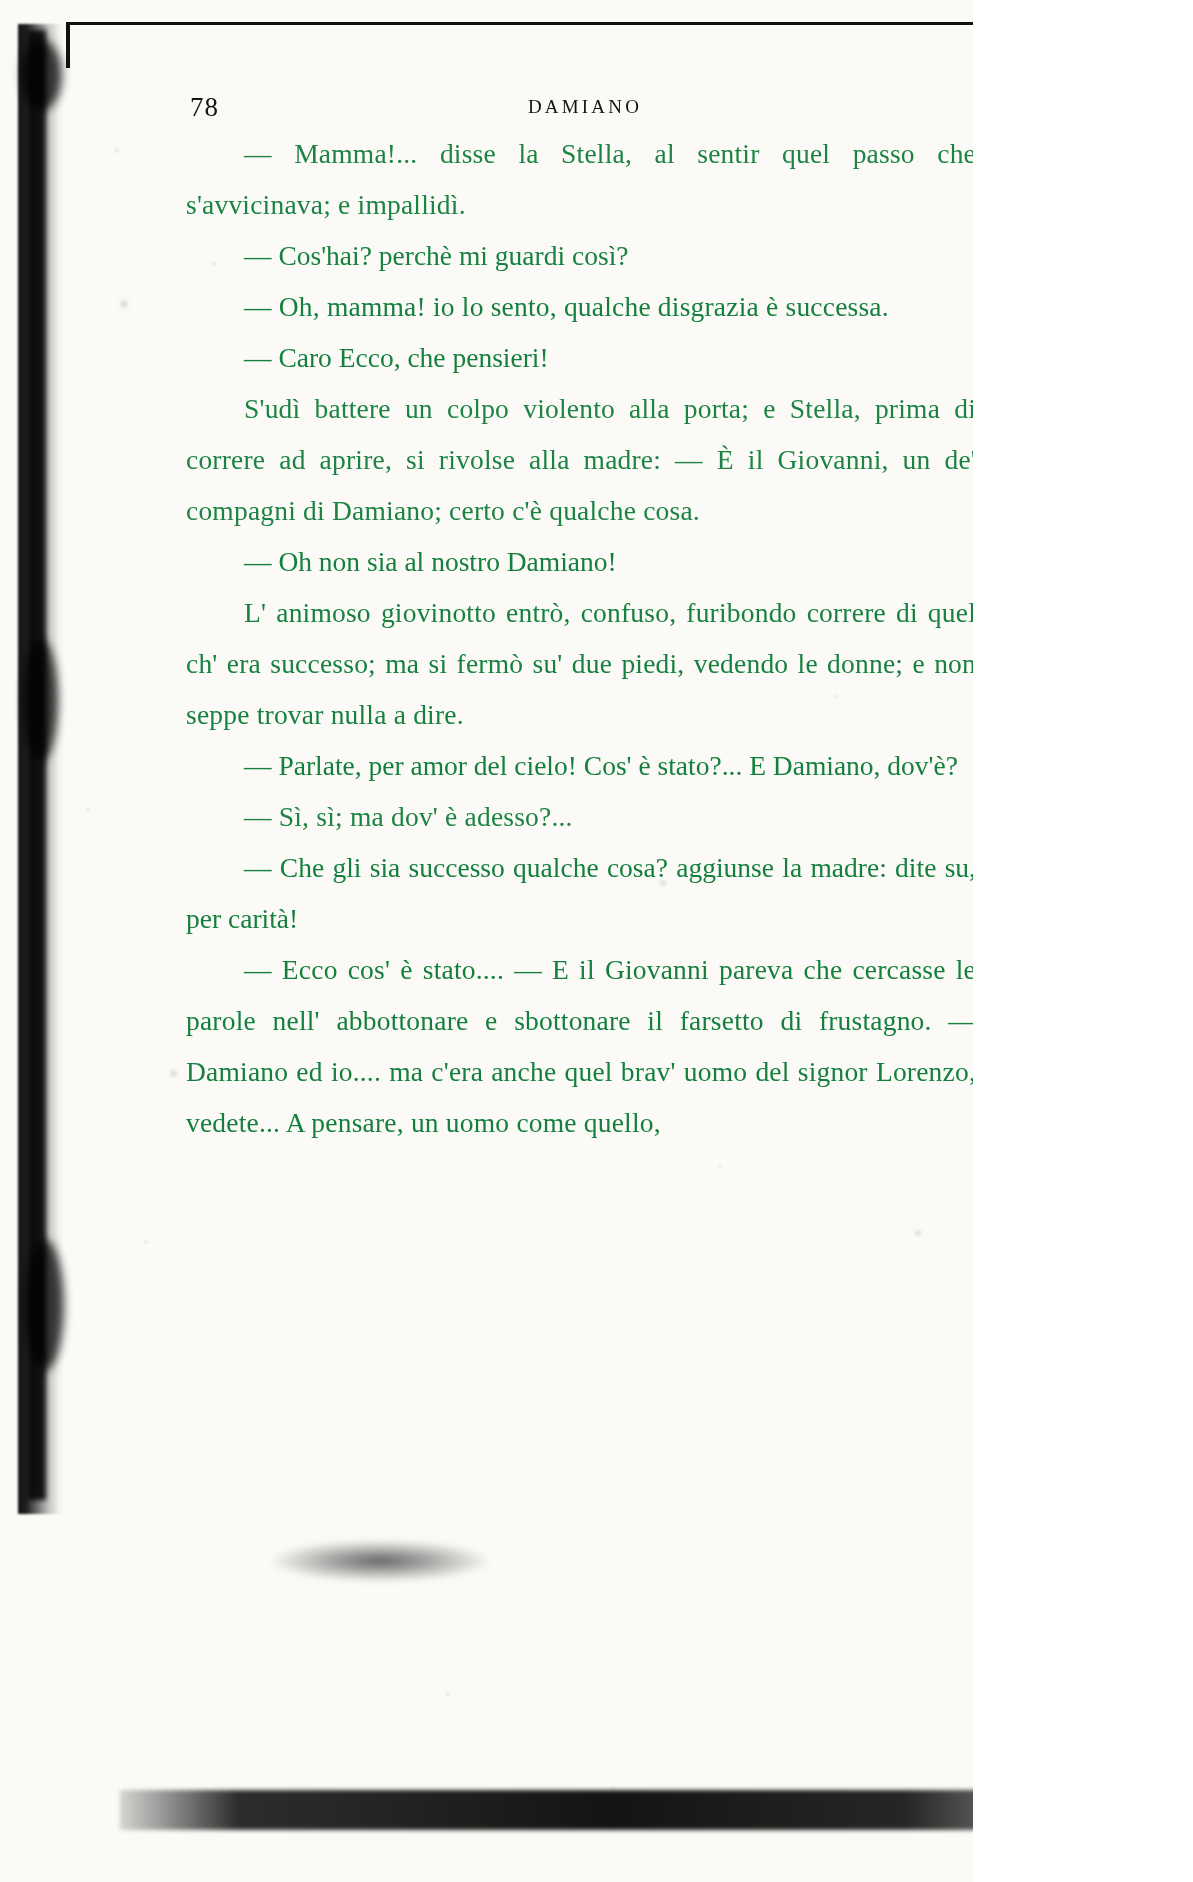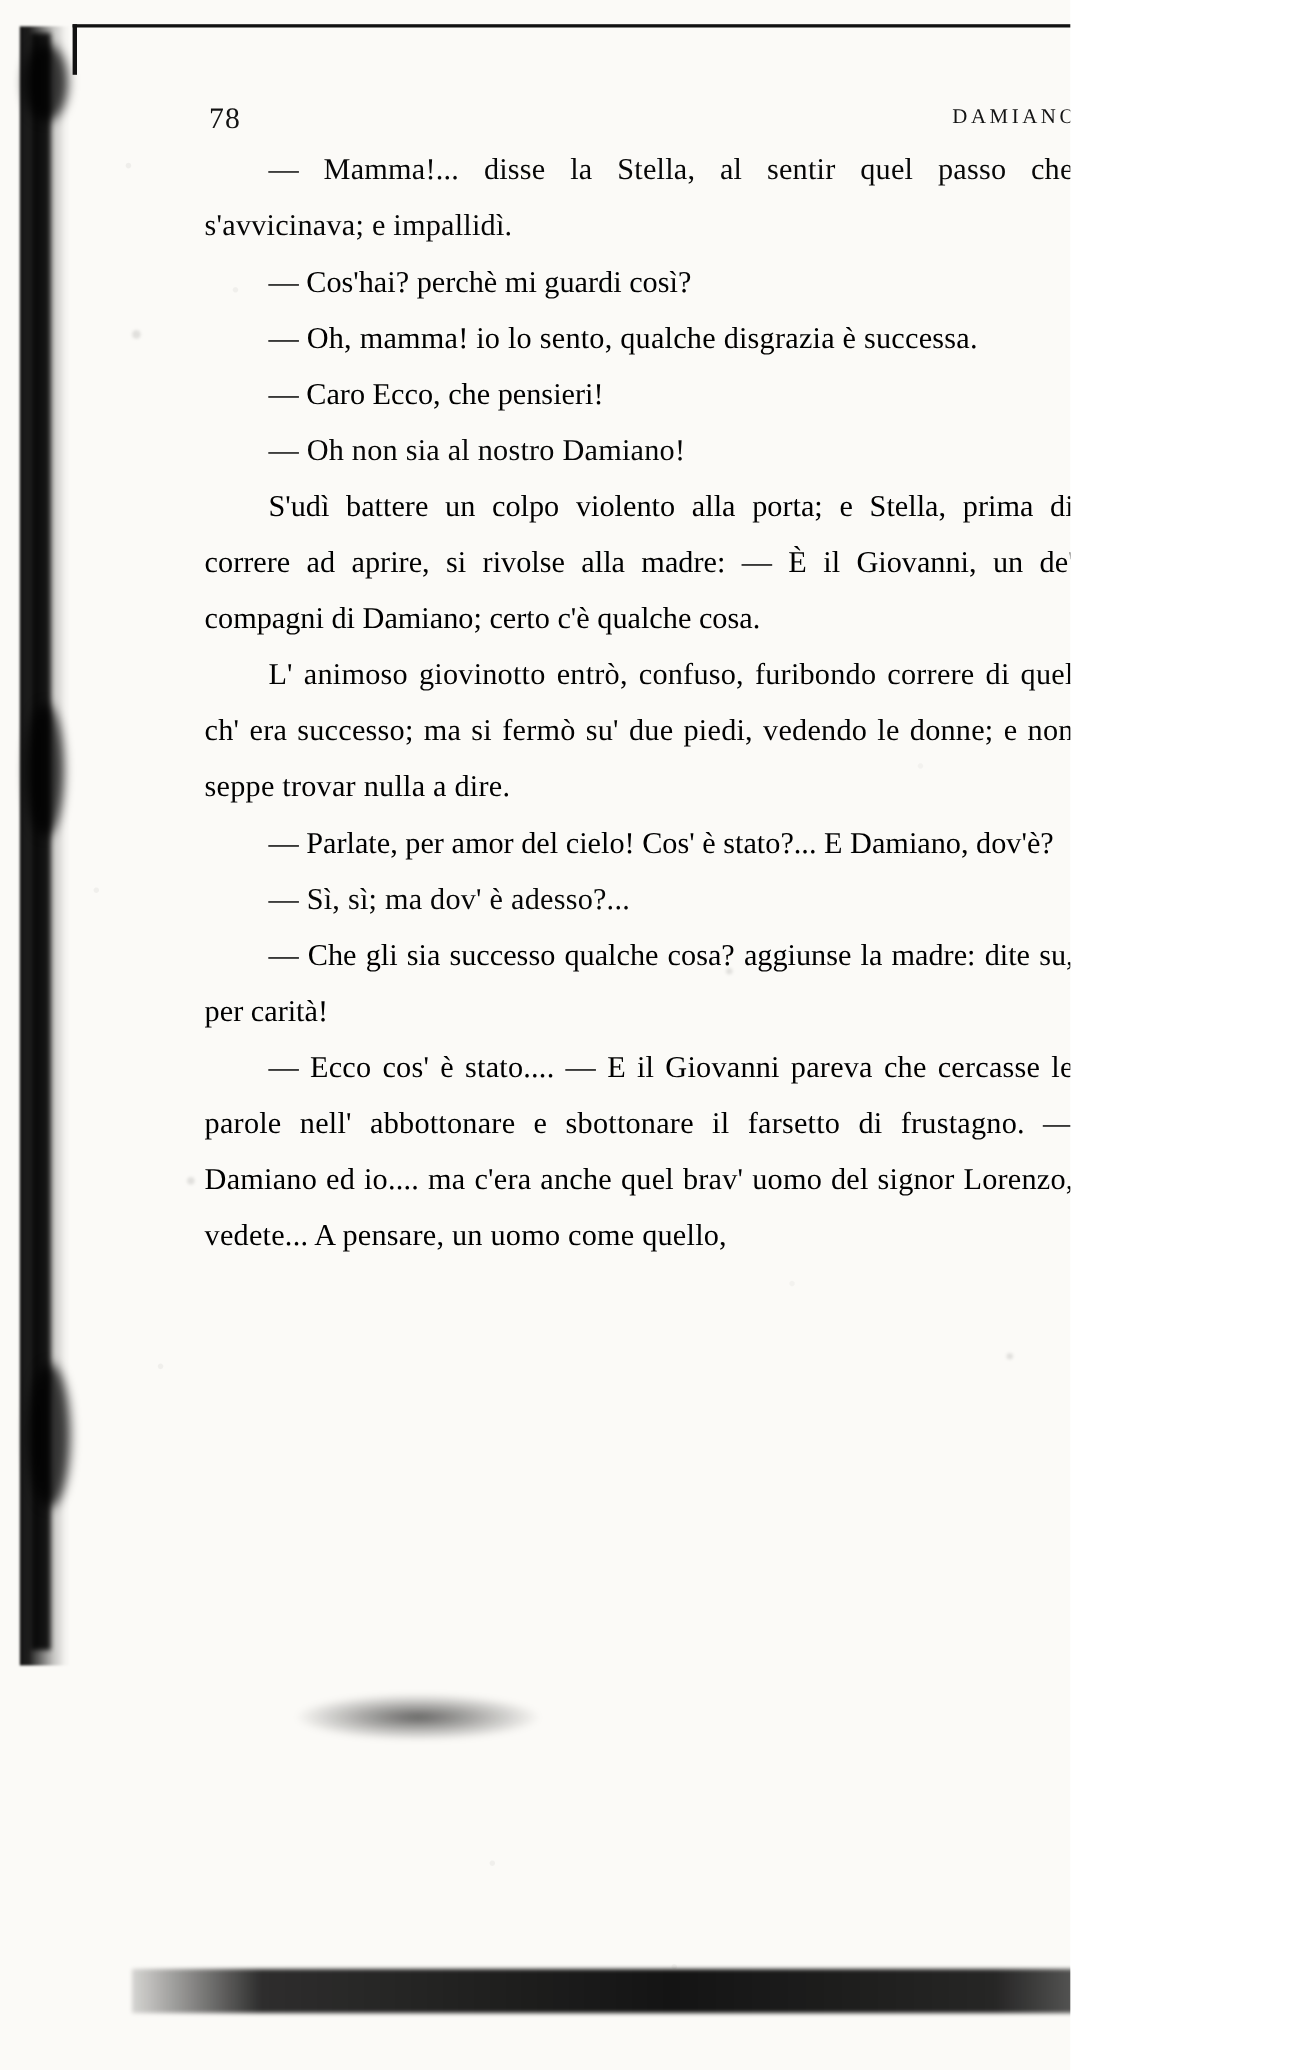--- a/index.html
+++ b/index.html
@@ -131,36 +131,36 @@
     font-size: 27px;
     letter-spacing: 1px;
     color: #131313;
     font-family: "Liberation Serif", serif;
   }
   .runhead {
     position: absolute;
     left: 0;
     right: 0;
     top: 4px;
-    text-align: right;
+    text-align: center;
     font-size: 19px;
     letter-spacing: 3.2px;
     color: #141414;
     font-family: "Liberation Serif", serif;
   }
 
   
   .body {
     position: absolute;
     left: 186px;
     top: 128px;
     width: 790px;
     font-size: 27.5px;
     line-height: 51px;
-    color: #000000;
+    color: #15803d;
     text-align: justify;
     text-justify: inter-word;
   }
   .body p {
     margin: 0;
     text-indent: 58px;
   }
 
   
   .body p:nth-child(odd)  { letter-spacing: .2px; }
@@ -214,22 +214,22 @@
   <div class="head">
     <div class="folio">78</div>
     <div class="runhead">DAMIANO</div>
   </div>
 
   <div class="body">
     <p>— Mamma!... disse la Stella, al sentir quel passo che s'avvicinava; e impallidì.</p>
     <p>— Cos'hai? perchè mi guardi così?</p>
     <p>— Oh, mamma! io lo sento, qualche disgrazia è successa.</p>
     <p>— Caro Ecco, che pensieri!</p>
+    <p>S'udì battere un colpo violento alla porta; e Stella, prima di correre ad aprire, si rivolse alla madre: — È il Giovanni, un de' compagni di Damiano; certo c'è qualche cosa.</p>
     <p>— Oh non sia al nostro Damiano!</p>
-    <p>S'udì battere un colpo violento alla porta; e Stella, prima di correre ad aprire, si rivolse alla madre: — È il Giovanni, un de' compagni di Damiano; certo c'è qualche cosa.</p>
     <p>L' animoso giovinotto entrò, confuso, furibondo correre di quel ch' era successo; ma si fermò su' due piedi, vedendo le donne; e non seppe trovar nulla a dire.</p>
     <p>— Parlate, per amor del cielo! Cos' è stato?... E Damiano, dov'è?</p>
     <p>— Sì, sì; ma dov' è adesso?...</p>
     <p>— Che gli sia successo qualche cosa? aggiunse la madre: dite su, per carità!</p>
     <p>— Ecco cos' è stato.... — E il Giovanni pareva che cercasse le parole nell' abbottonare e sbottonare il farsetto di frustagno. — Damiano ed io.... ma c'era anche quel brav' uomo del signor Lorenzo, vedete... A pensare, un uomo come quello,</p>
   </div>
 
 </div>
 
 </body></html>

